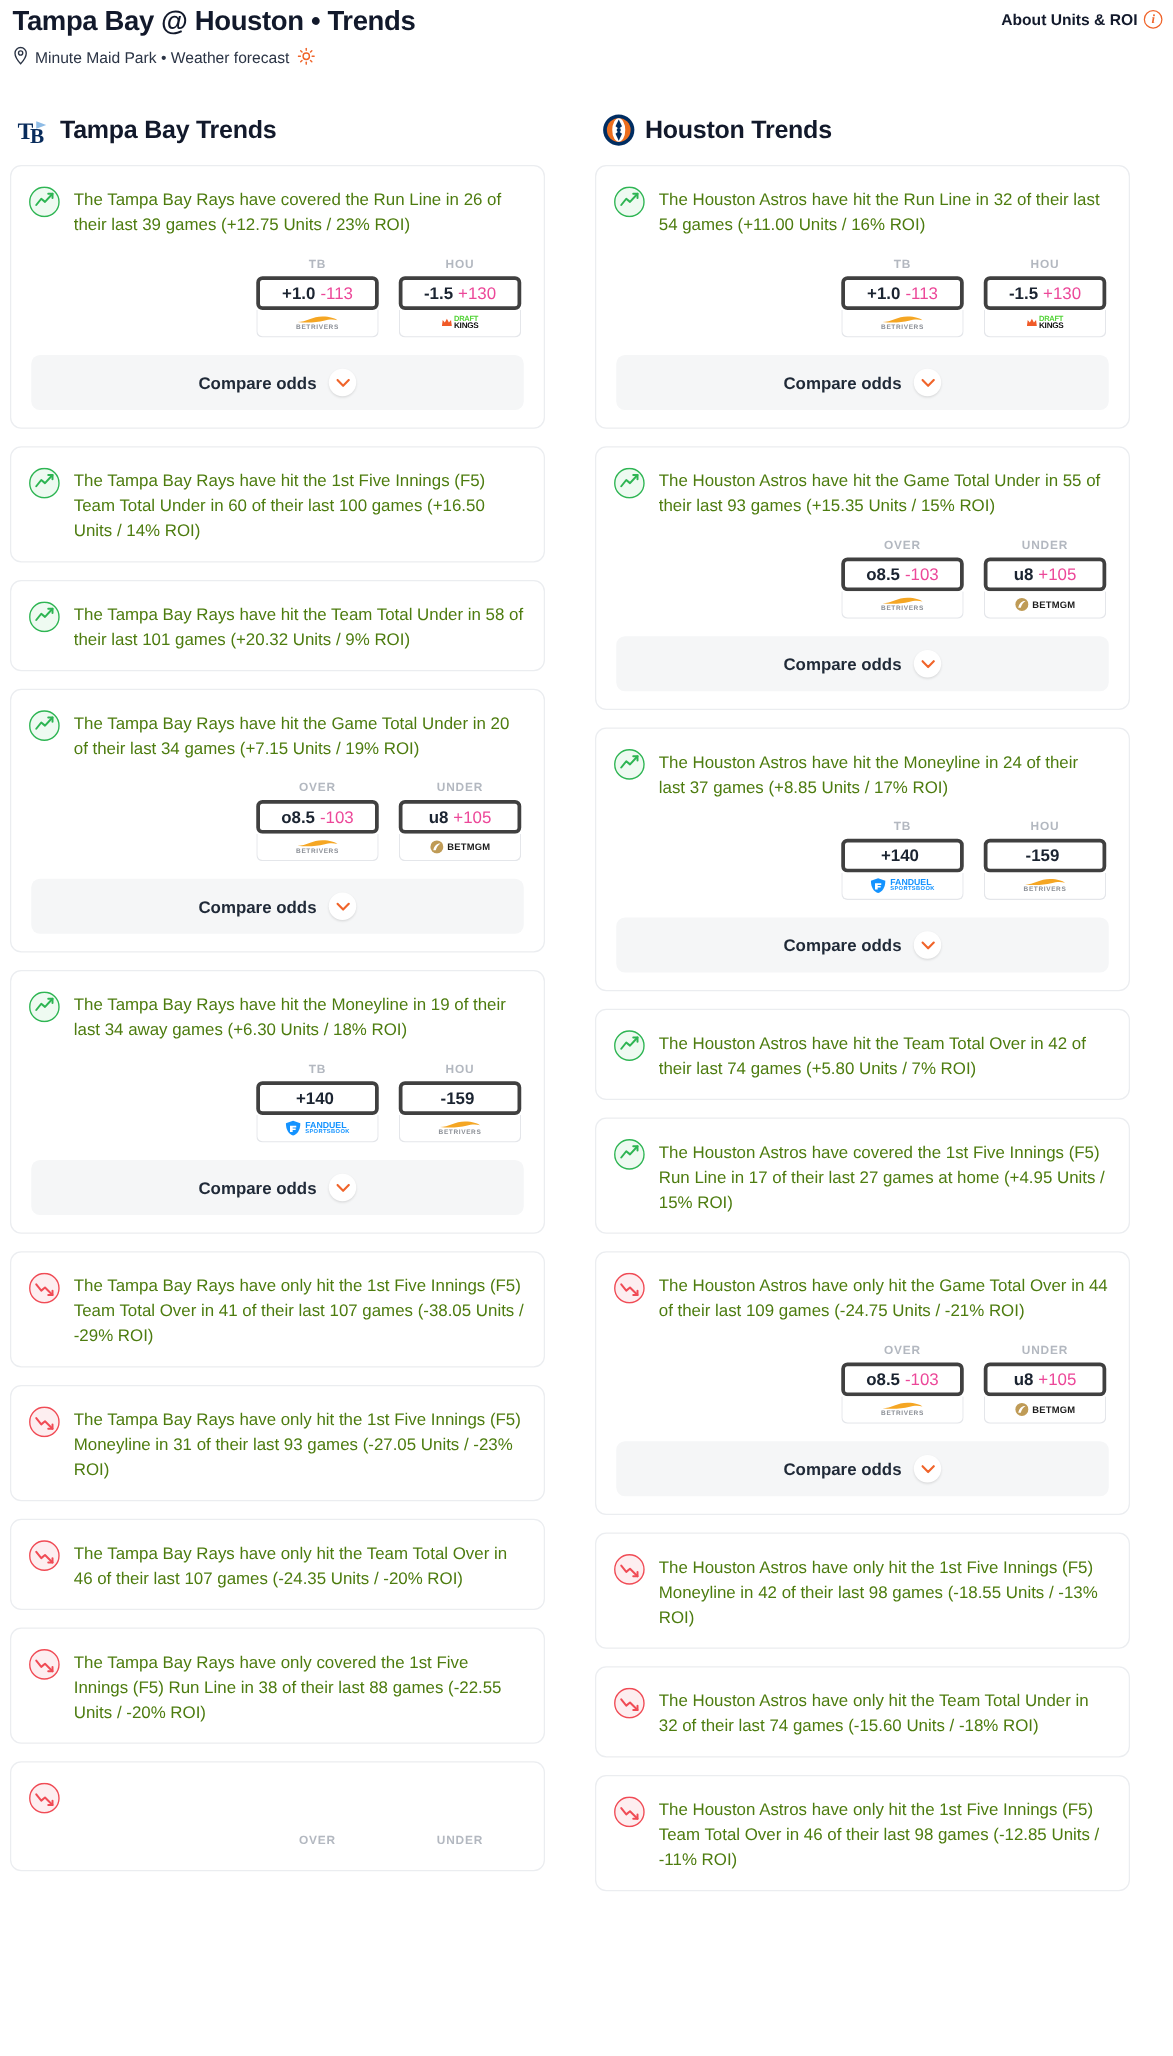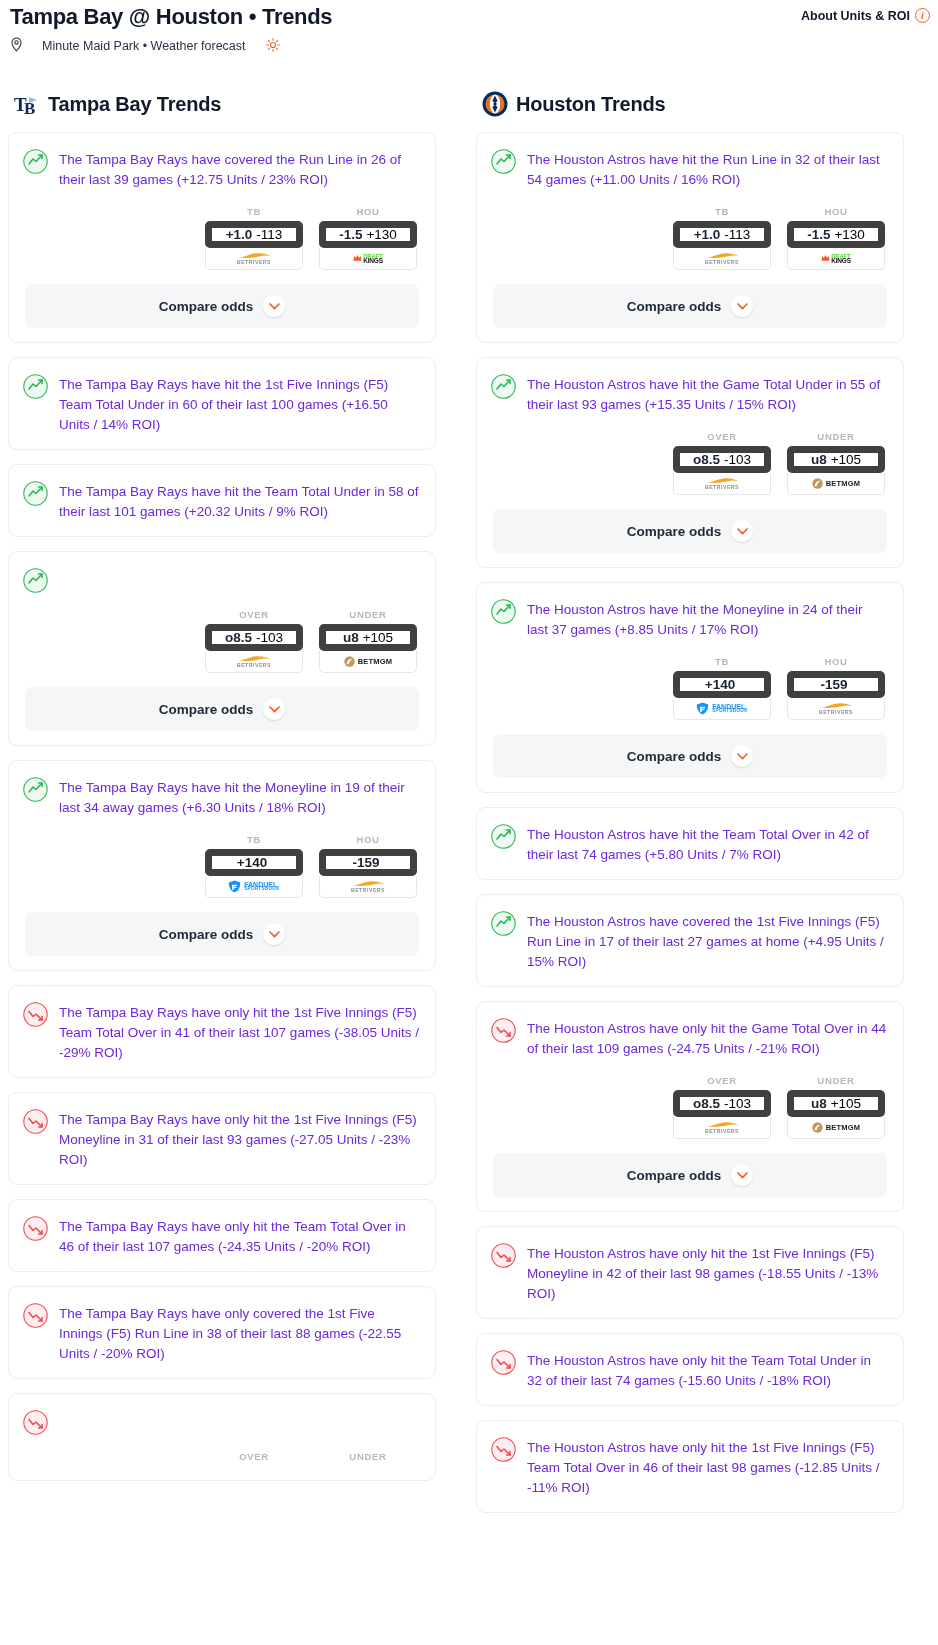--- a/index.html
+++ b/index.html
@@ -25,21 +25,21 @@
     padding-top: 4px; white-space: nowrap; cursor: pointer;
   }
   .info-circle {
     width: 15px; height: 15px; border-radius: 50%;
     border: 1.4px solid #f0642a; color: #f0642a;
     font-size: 10px; font-weight: 700; font-style: italic;
     display: flex; align-items: center; justify-content: center;
     line-height: 1; font-family: "Liberation Serif", serif;
   }
   .venue-row {
-    display: flex; align-items: center; gap: 19px;
+    display: flex; align-items: center; gap: 5px;
     margin-top: 7px; padding-left: 2px;
     font-size: 12.5px; color: #2b3445;
   }
   .pin-icon { flex: 0 0 auto; }
   .sun-icon { flex: 0 0 auto; margin-left: 1px; }
 
   
   .columns {
     display: flex; gap: 40px; margin-top: 36px; align-items: flex-start;
   }
@@ -57,41 +57,41 @@
   .card {
     border: 1px solid #ebedf0;
     border-radius: 9px;
     background: #fff;
     margin-bottom: 14px;
     overflow: hidden;
   }
   .card-body { padding: 15px 16px 14px 14px; display: flex; gap: 11px; align-items: flex-start; }
   .trend-icon { width: 25px; height: 25px; flex: 0 0 25px; margin-top: 1px; }
   .trend-text {
-    font-size: 13.5px; line-height: 20px; color: #6d28d9; padding-top: 2px;
+    font-size: 13.5px; line-height: 20px; color: #4d7c0f; padding-top: 2px;
   }
 
   
   .odds-row {
     display: flex; justify-content: flex-end; gap: 16px;
     padding: 2px 18px 14px 16px;
     align-items: center;
   }
   .odds-col { width: 98px; }
   .odds-label {
     text-align: center; font-size: 9.5px; font-weight: 700;
     letter-spacing: 0.7px; color: #b3b8c0; margin-bottom: 4px;
   }
   .odds-box {
-    border: 7px solid #404040; border-radius: 5px;
+    border: 3px solid #404040; border-radius: 5px;
     height: 27px; display: flex; align-items: center; justify-content: center;
     gap: 4px; background: #fff; cursor: pointer;
   }
   .odds-main { font-size: 13.5px; font-weight: 700; color: #1b2431; }
-  .odds-sub { font-size: 13.5px; font-weight: 400; color: #000000; }
+  .odds-sub { font-size: 13.5px; font-weight: 400; color: #ec4899; }
   .book-box {
     border: 1px solid #e4e6ea; border-top: none;
     border-radius: 0 0 5px 5px; height: 22px;
     display: flex; align-items: center; justify-content: center;
     background: #fff;
   }
 
   
   .logo-betrivers { display: flex; flex-direction: column; align-items: center; line-height: 1; }
   .br-swoosh { width: 34px; height: 7px; }
@@ -244,20 +244,21 @@
         <div class="trend-text">The Tampa Bay Rays have hit the Team Total Under in 58 of their last 101 games (+20.32 Units / 9% ROI)</div>
       </div>
       </div>
       <div class="card">
         <div class="card-body">
         <svg class="trend-icon" viewBox="0 0 25 25">
     <circle cx="12.5" cy="12.5" r="11.7" fill="#eefaf1" stroke="#2eb553" stroke-width="1.1"></circle>
     <path d="M6 15 L10 10 L13 12.5 L19 6" fill="none" stroke="#2eb553" stroke-width="1.6" stroke-linecap="round" stroke-linejoin="round"></path>
     <path d="M15.6 6 L19 6 L19 9.4" fill="none" stroke="#2eb553" stroke-width="1.6" stroke-linecap="round" stroke-linejoin="round"></path>
   </svg>
+        <div class="trend-text">The Tampa Bay Rays have hit the Game Total Under in 20 of their last 34 games (+7.15 Units / 19% ROI)</div>
       </div>
         <div class="odds-row">
           <div class="odds-col">
             <div class="odds-label">OVER</div>
             <div class="odds-box">
               <span class="odds-main">o8.5</span>
               <span class="odds-sub">-103</span>
             </div>
             <div class="book-box">
               <span class="logo-betrivers">

